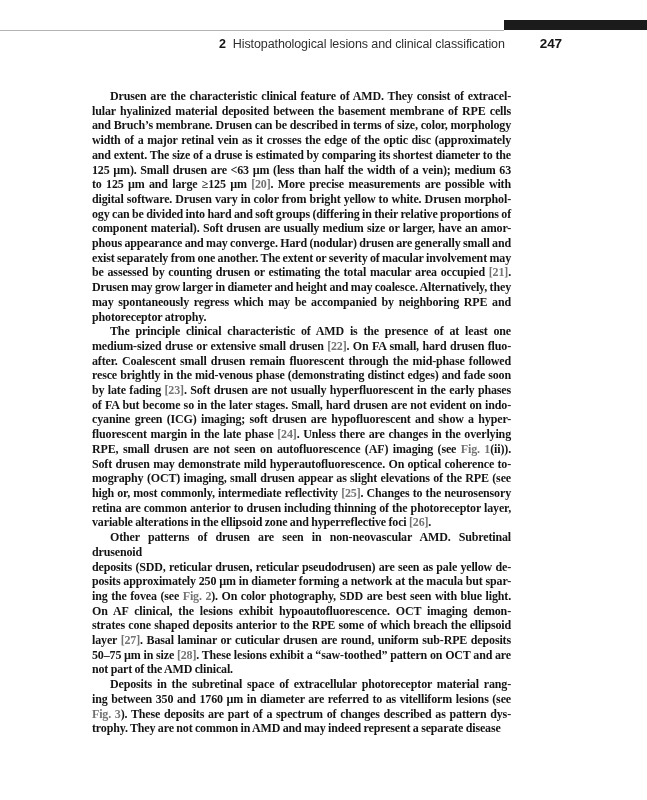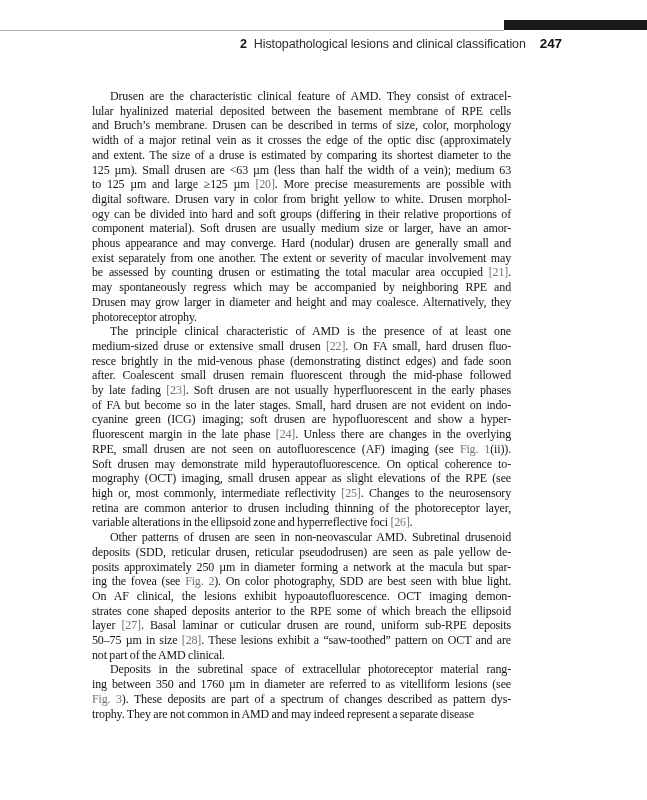--- a/index.html
+++ b/index.html
@@ -43,37 +43,38 @@
   }
   .chapter-num {
     font-weight: bold;
     color: #141414;
     margin-right: 7px;
   }
   .page-num {
     font-weight: bold;
     color: #141414;
     font-size: 13.5px;
-    margin-left: 14px;
+    margin-left: 35px;
   }
   .body-text {
     position: absolute;
     top: 89px;
     left: 92px;
     width: 419px;
     font-size: 12px;
     line-height: 14.7px;
     color: #141414;
     letter-spacing: -0.15px;
     word-spacing: -0.4px;
   }
   .para { margin: 0; }
   .tline {
     text-align: justify;
     text-align-last: justify;
+    font-weight: bold;
   }
   .tline.last { text-align-last: left; }
   .tline.first { text-indent: 18px; }
   .ref { color: #737373; cursor: pointer; }
 </style>
 </head>
 <body>
 
 <div class="page">
   <div class="corner-bar"></div>
@@ -91,29 +92,29 @@
         <div class="tline">width of a major retinal vein as it crosses the edge of the optic disc (approximately</div>
         <div class="tline">and extent. The size of a druse is estimated by comparing its shortest diameter to the</div>
         <div class="tline">125 µm). Small drusen are &lt;63 µm (less than half the width of a vein); medium 63</div>
         <div class="tline">to 125 µm and large ≥125 µm <span class="ref">[20]</span>. More precise measurements are possible with</div>
         <div class="tline">digital software. Drusen vary in color from bright yellow to white. Drusen morphol-</div>
         <div class="tline">ogy can be divided into hard and soft groups (differing in their relative proportions of</div>
         <div class="tline">component material). Soft drusen are usually medium size or larger, have an amor-</div>
         <div class="tline">phous appearance and may converge. Hard (nodular) drusen are generally small and</div>
         <div class="tline">exist separately from one another. The extent or severity of macular involvement may</div>
         <div class="tline">be assessed by counting drusen or estimating the total macular area occupied <span class="ref">[21]</span>.</div>
+        <div class="tline">Drusen may grow larger in diameter and height and may coalesce. Alternatively, they</div>
         <div class="tline">may spontaneously regress which may be accompanied by neighboring RPE and</div>
-        <div class="tline">Drusen may grow larger in diameter and height and may coalesce. Alternatively, they</div>
         <div class="tline last">photoreceptor atrophy.</div>
       </div>
       <div class="para">
         <div class="tline first">The principle clinical characteristic of AMD is the presence of at least one</div>
         <div class="tline">medium-sized druse or extensive small drusen <span class="ref">[22]</span>. On FA small, hard drusen fluo-</div>
+        <div class="tline">after. Coalescent small drusen remain fluorescent through the mid-phase followed</div>
         <div class="tline">resce brightly in the mid-venous phase (demonstrating distinct edges) and fade soon</div>
-        <div class="tline">after. Coalescent small drusen remain fluorescent through the mid-phase followed</div>
         <div class="tline">by late fading <span class="ref">[23]</span>. Soft drusen are not usually hyperfluorescent in the early phases</div>
         <div class="tline">of FA but become so in the later stages. Small, hard drusen are not evident on indo-</div>
         <div class="tline">cyanine green (ICG) imaging; soft drusen are hypofluorescent and show a hyper-</div>
         <div class="tline">fluorescent margin in the late phase <span class="ref">[24]</span>. Unless there are changes in the overlying</div>
         <div class="tline">RPE, small drusen are not seen on autofluorescence (AF) imaging (see <span class="ref">Fig. 1</span>(ii)).</div>
         <div class="tline">Soft drusen may demonstrate mild hyperautofluorescence. On optical coherence to-</div>
         <div class="tline">mography (OCT) imaging, small drusen appear as slight elevations of the RPE (see</div>
         <div class="tline">high or, most commonly, intermediate reflectivity <span class="ref">[25]</span>. Changes to the neurosensory</div>
         <div class="tline">retina are common anterior to drusen including thinning of the photoreceptor layer,</div>
         <div class="tline last">variable alterations in the ellipsoid zone and hyperreflective foci <span class="ref">[26]</span>.</div>

